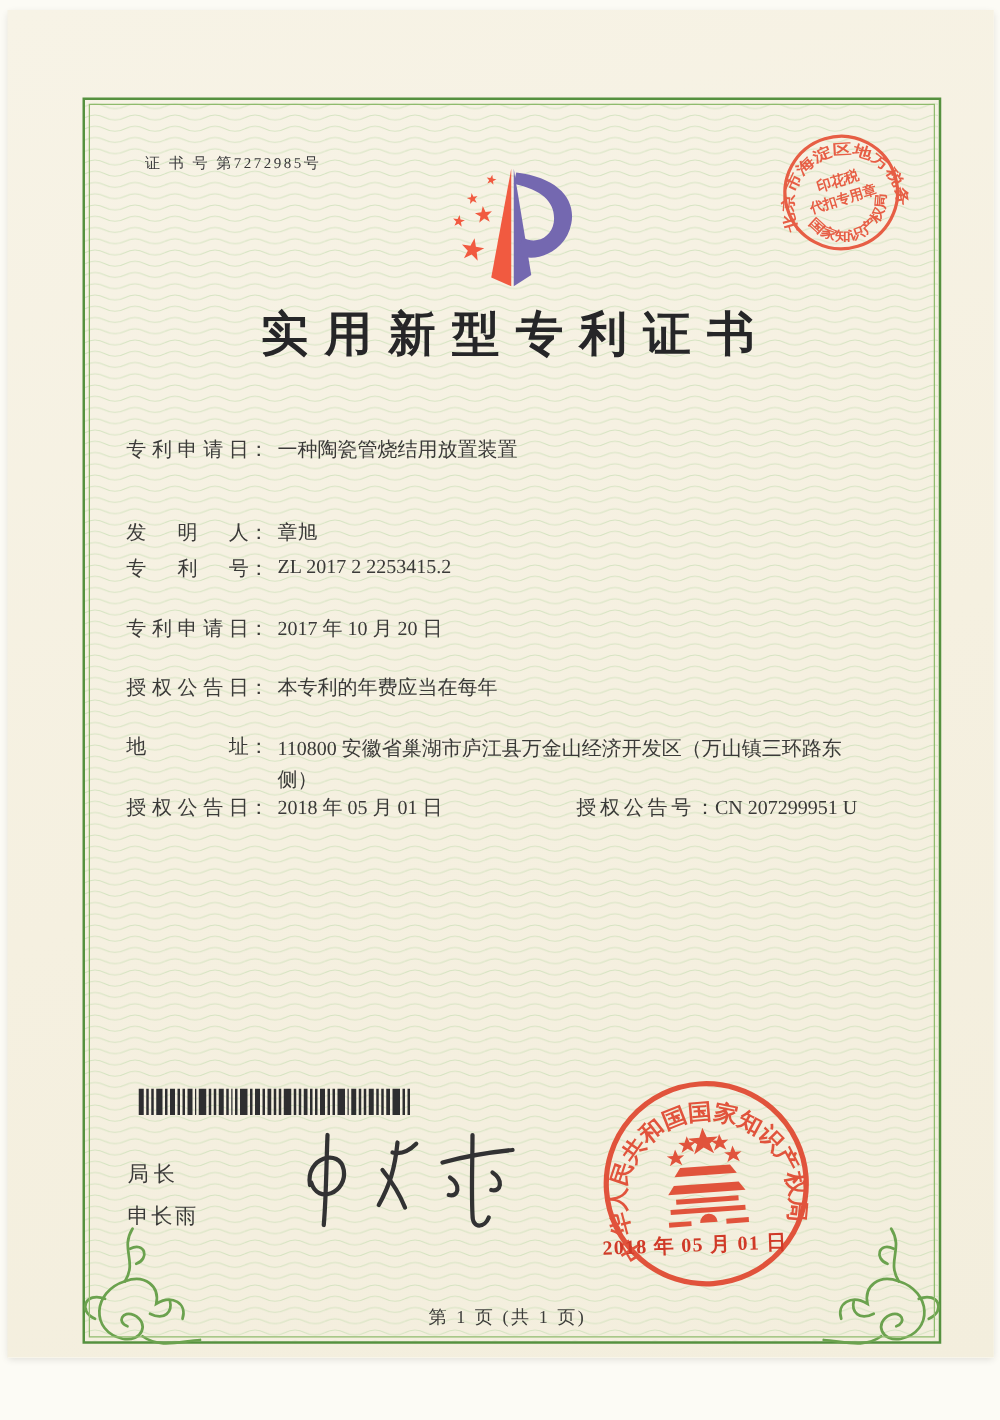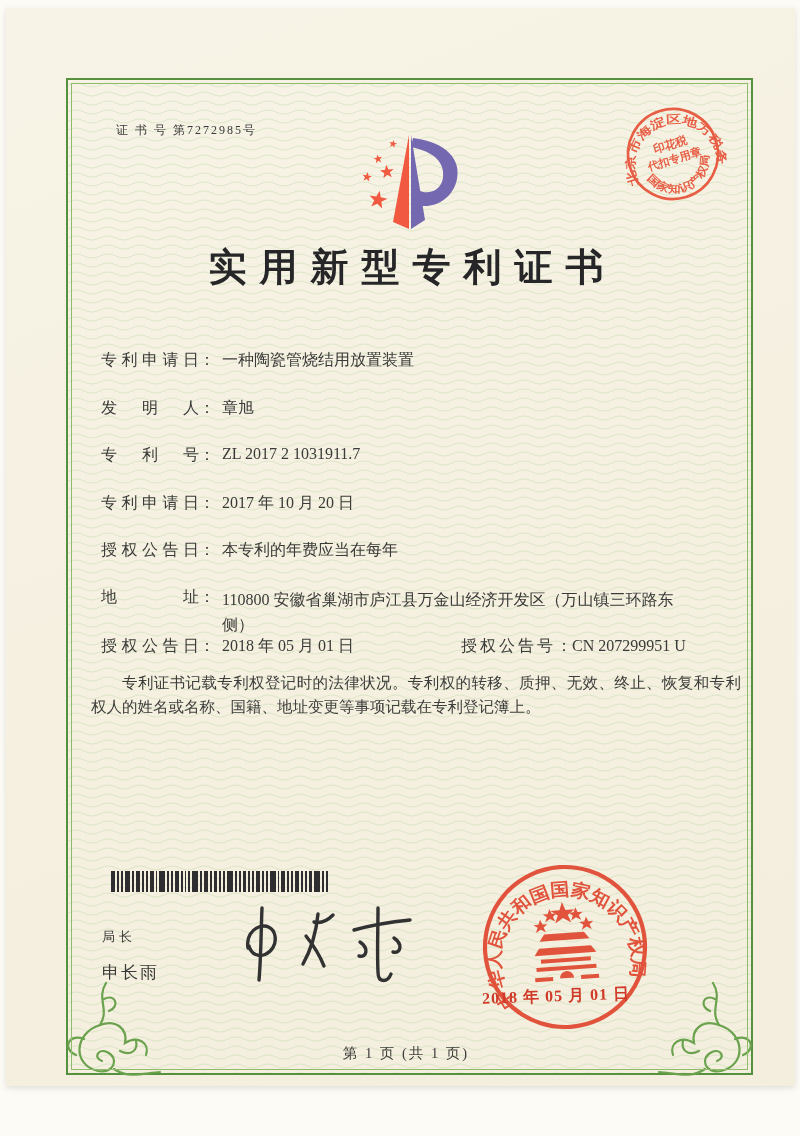--- a/index.html
+++ b/index.html
@@ -56,21 +56,21 @@
   
   .bodytext{
     position:absolute;left:85px;top:663px;width:650px;
     font-size:15.5px;line-height:24px;text-align:justify;color:#3c3c3a;
   }
   .bodytext p{margin:0;text-indent:2em;}
   
   .barcode{position:absolute;left:105px;top:863px;height:21px;display:flex;align-items:stretch;}
   .barcode span{display:block;background:#2e2e30;margin-right:2px;}
   
-  .signer-title{position:absolute;left:96px;top:920px;font-size:13px;letter-spacing:4px;text-align:right;}
+  .signer-title{position:absolute;left:96px;top:920px;font-size:17px;letter-spacing:4px;text-align:right;}
   .signer-name{position:absolute;left:96px;top:953px;font-size:17px;letter-spacing:2px;}
   .signature{position:absolute;left:212px;top:886px;width:215px;height:102px;}
   
   .seal{position:absolute;left:472px;top:852px;width:174px;height:174px;transform:rotate(-4deg);opacity:.93;}
   .seal-date{
     position:absolute;left:476px;top:978px;width:160px;font-size:16px;color:#d03a28;
     letter-spacing:1px;white-space:nowrap;transform:rotate(-2deg);font-weight:bold;
   }
   
   .footer{position:absolute;left:0;top:1036px;width:800px;text-align:center;font-size:14.5px;color:#3c3c3a;letter-spacing:2px;}
@@ -148,45 +148,44 @@
       <use href="#st" transform="translate(31,68) scale(0.95) rotate(10)"></use>
     </g>
   </svg>
 
   <h1 class="title">实用新型专利证书</h1>
 
   <div class="fields">
     <div class="frow" style="top:342px">
       <span class="flabel">专利申请日</span><span class="fcolon">：</span><span class="fvalue">一种陶瓷管烧结用放置装置</span>
     </div>
-    <div class="frow" style="top:390px">
+    <div class="frow" style="top:408px">
       <span class="flabel">发明人</span><span class="fcolon">：</span><span class="fvalue">章旭</span>
     </div>
     <div class="frow" style="top:437px">
-      <span class="flabel">专利号</span><span class="fcolon">：</span><span class="fvalue">ZL 2017 2 1031911.7</span>
+      <span class="flabel">专利号</span><span class="fcolon">：</span><span class="fvalue">ZL 2017 2 2253415.2</span>
     </div>
     <div class="frow" style="top:485px">
       <span class="flabel">专利申请日</span><span class="fcolon">：</span><span class="fvalue">2017 年 10 月 20 日</span>
     </div>
     <div class="frow" style="top:532px">
       <span class="flabel">授权公告日</span><span class="fcolon">：</span><span class="fvalue">本专利的年费应当在每年</span>
     </div>
     <div class="frow" style="top:579px">
       <span class="flabel">地址</span><span class="fcolon">：</span><span class="fvalue wrap">110800 安徽省巢湖市庐江县万金山经济开发区（万山镇三环路东侧）</span>
     </div>
     <div class="frow" style="top:628px">
       <span class="flabel">授权公告日</span><span class="fcolon">：</span><span class="fvalue">2018 年 05 月 01 日</span>
       <span class="grant-right">
         <span class="glabel">授权公告号</span><span>：</span><span>CN 207299951 U</span>
       </span>
     </div>
   </div>
 
   <div class="bodytext">
-    <p>专利证书记载专利权登记时的法律状况。专利权的转移、质押、无效、终止、恢复和专利权人的姓名或名称、国籍、地址变更等事项记载在专利登记簿上。</p>
   </div>
 
   <div class="barcode" id="barcode">
       <span style="width: 3.8px;"></span>
       <span style="width: 1.9px;"></span>
       <span style="width: 1.9px;"></span>
       <span style="width: 5.7px;"></span>
       <span style="width: 1.9px;"></span>
       <span style="width: 3.8px;"></span>
       <span style="width: 1.9px;"></span>

